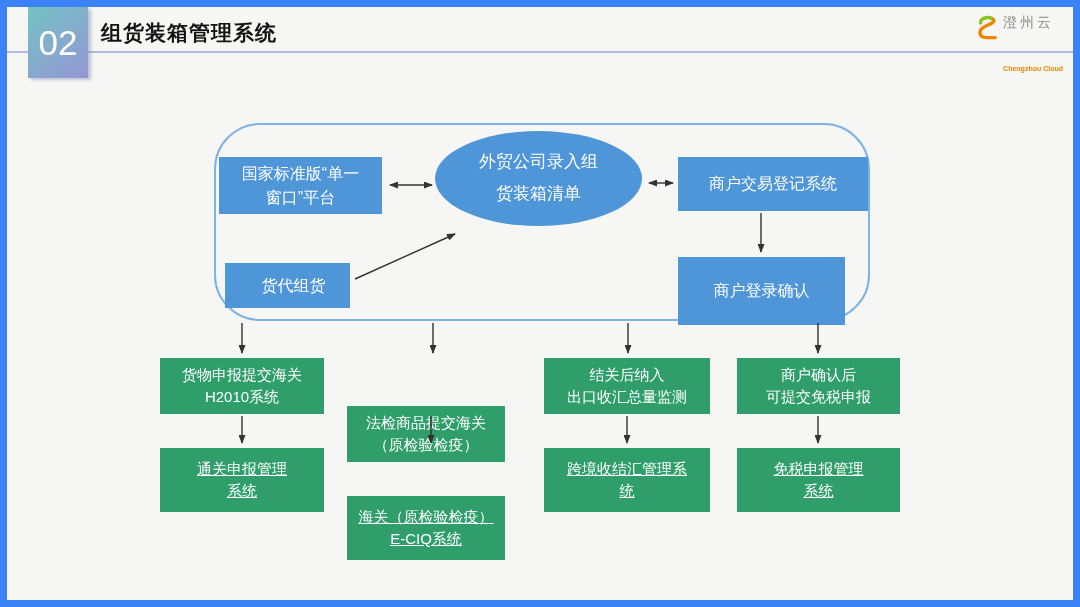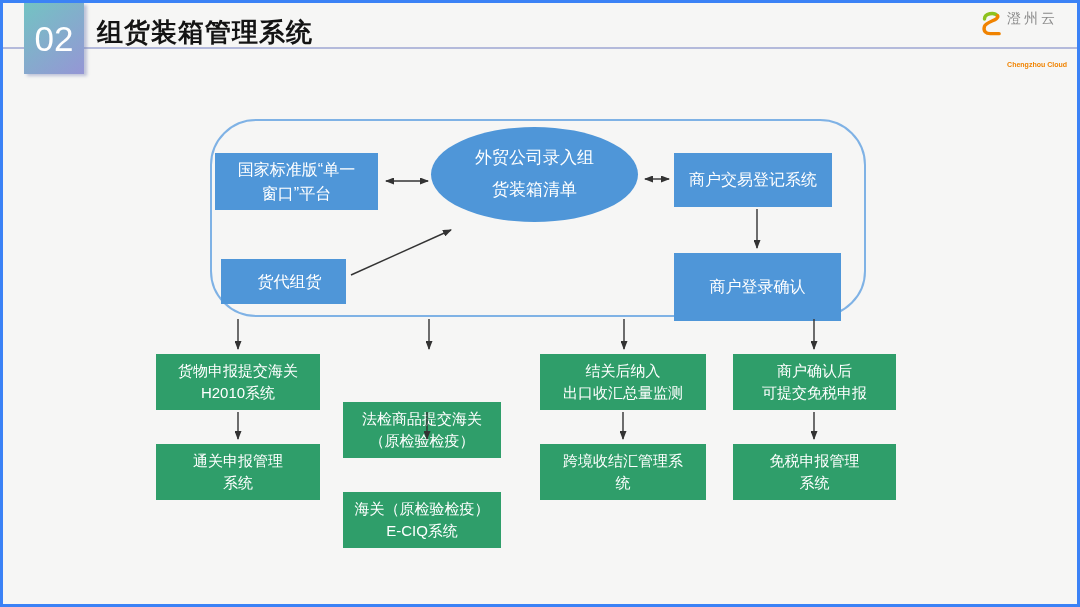--- a/index.html
+++ b/index.html
@@ -2,40 +2,40 @@
 <html style="--bg: #f6f6f5; --accent-line: #b4badb; --badge-from: #73c3c3; --badge-to: #9596d5; --node-blue: #4f96d8; --node-green: #2f9e6a; --container-border: #7fb2e5; --arrow: #333333; --logo-orange: #f08300; --logo-green: #8dc21f;"><head>
 <meta charset="utf-8">
 <style>
   * { margin:0; padding:0; box-sizing:border-box; }
   html,body { background:#e9e9e9; }
   body { font-family:"Liberation Sans","DejaVu Sans",sans-serif; }
 
   .page {
     position:relative; width:1080px; height:607px;
     background:var(--bg,#f6f6f5);
-    border:3px solid #3b82f6;
+    border:7px solid #3b82f6;
     overflow:hidden;
   }
 
   
   .header-line {
     position:absolute; left:0; right:0; top:44px; height:2px;
     background:var(--accent-line,#b4badb);
   }
   .badge {
     position:absolute; left:21px; top:0; width:60px; height:71px;
     background:linear-gradient(140deg,var(--badge-from,#73c3c3),var(--badge-to,#9596d5));
     color:#fff; font-size:35px; font-weight:400;
     display:flex; align-items:center; justify-content:center;
     box-shadow:3px 2px 3px rgba(120,130,180,.45);
     z-index:5;
   }
   .title {
     position:absolute; left:94px; top:12px;
-    font-size:26px; font-weight:700; color:#141414; letter-spacing:1px;
+    font-size:21px; font-weight:700; color:#141414; letter-spacing:1px;
     z-index:5;
   }
   .logo {
     position:absolute; right:10px; top:6px; z-index:5;
     display:flex; align-items:flex-start; gap:3px;
   }
   .logo-mark { width:26px; height:33px; }
   .logo-texts { display:flex; flex-direction:column;gap:32px; }
   .logo-name { font-size:14px; color:#8a8a8a; letter-spacing:3px; line-height:1.4; white-space:nowrap; }
   .logo-sub  { font-size:7px; font-weight:700; color:var(--logo-orange,#f08300); white-space:nowrap; }
@@ -51,26 +51,26 @@
     display:flex; flex-direction:column; align-items:center; justify-content:center;
     line-height:1.45;
   }
   .bnode { background:var(--node-blue,#4f96d8); font-size:16px; }
   .gnode { background:var(--node-green,#2f9e6a); font-size:15px; }
   .ln { display:block; }
 
   #n-single   { left:212px; top:150px; width:163px; height:57px; }
   #n-ellipse  { left:428px; top:124px; width:207px; height:95px; border-radius:50%; font-size:17px; }
   #n-ellipse .ln { margin:3.5px 0; }
-  #n-reg      { left:671px; top:150px; width:158px; height:54px; }
+  #n-reg      { left:671px; top:150px; width:190px; height:54px; }
   #n-freight  { left:218px; top:256px; width:125px; height:45px;padding-left:12px; }
   #n-login    { left:671px; top:250px; width:167px; height:68px; }
 
   .row1 { top:351px; height:56px; }
-  .row2 { top:441px; height:56px; }
+  .row2 { top:441px; height:64px;text-decoration:underline; }
   .col1 { left:153px; width:164px; }
   .col2 { left:340px; width:158px;margin-top:48px; }
   .col3 { left:537px; width:166px; }
   .col4 { left:730px; width:163px; }
 
   .arrows {
     position:absolute; left:0; top:0; width:1080px; height:607px;
     pointer-events:none; z-index:4;
   }
   .arrows line { stroke:var(--arrow,#333333); stroke-width:1.4; }

